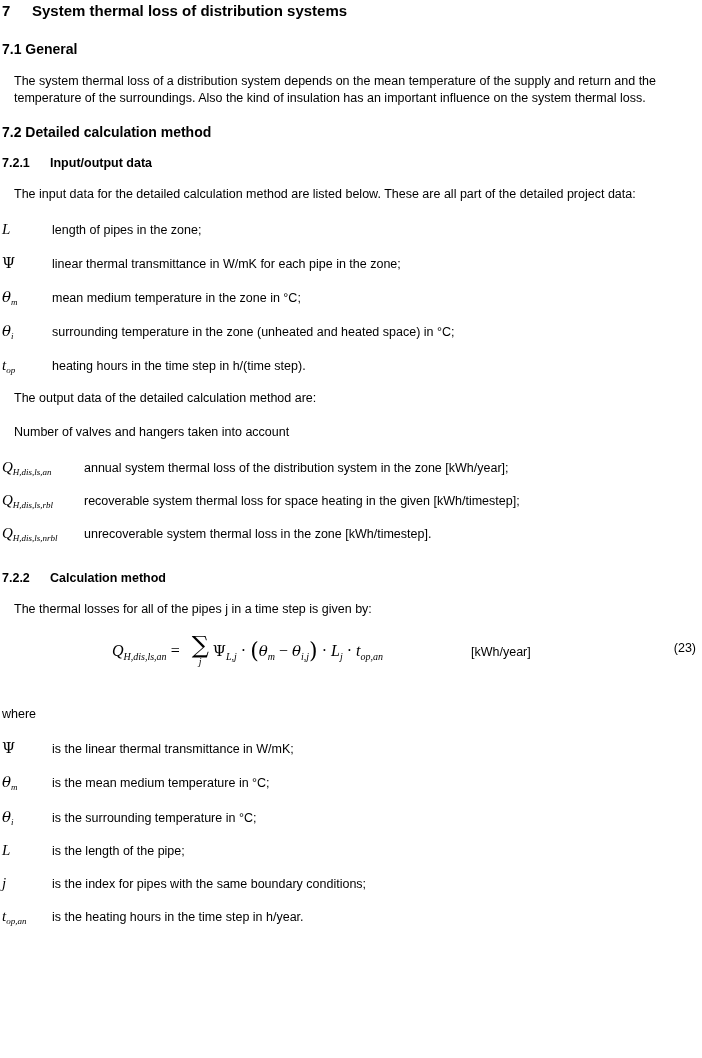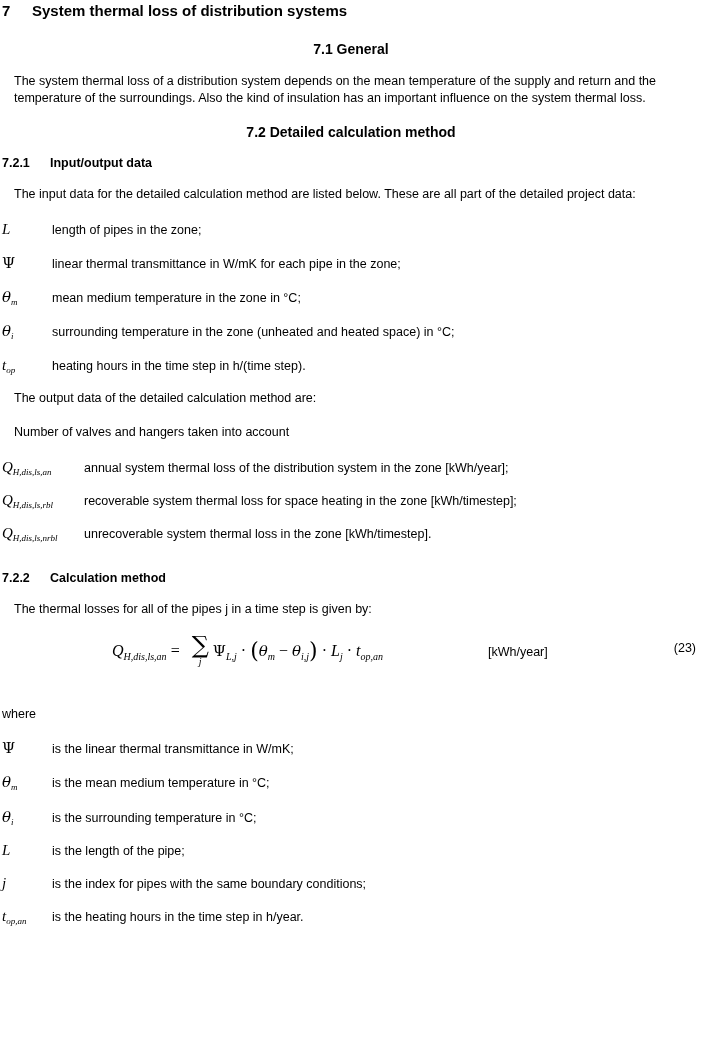--- a/index.html
+++ b/index.html
@@ -28,21 +28,20 @@
     align-items: baseline;
   }
   h1.sec .num {
     width: 30px;
     flex: 0 0 30px;
   }
   h2.sub {
     font-size: 14px;
     font-weight: bold;
     margin: 0 0 16px 0;
-    text-align: center;
   }
   h3.subsub {
     font-size: 12.5px;
     font-weight: bold;
     margin: 0 0 16px 0;
     display: flex;
     align-items: flex-start;
   }
   h3.subsub .num {
     width: 48px;
@@ -136,21 +135,21 @@
   }
   .eqmain sub {
     font-size: 10px;
     font-style: italic;
     vertical-align: baseline;
     position: relative;
     top: 4px;
   }
   .equnit {
     position: absolute;
-    left: 486px;
+    left: 469px;
     top: 10px;
     font-size: 12.5px;
     font-family: "Liberation Sans", sans-serif;
     font-style: normal;
   }
   .eqnum {
     position: absolute;
     right: 4px;
     top: 6px;
     font-size: 12.5px;
@@ -219,21 +218,21 @@
 
   <div class="deflist">
 
     <div class="defrow w2">
       <span class="sym"><span>Q</span><sub>H,dis,ls,an</sub></span>
       <span class="txt">annual system thermal loss of the distribution system in the zone [kWh/year];</span>
     </div>
 
     <div class="defrow w2">
       <span class="sym"><span>Q</span><sub>H,dis,ls,rbl</sub></span>
-      <span class="txt">recoverable system thermal loss for space heating in the zone [kWh/timestep];</span>
+      <span class="txt">recoverable system thermal loss for space heating in the given [kWh/timestep];</span>
     </div>
 
     <div class="defrow w2">
       <span class="sym"><span>Q</span><sub>H,dis,ls,nrbl</sub></span>
       <span class="txt">unrecoverable system thermal loss in the zone [kWh/timestep].</span>
     </div>
 
   </div>
 
   <h3 class="subsub" style="margin-top:28px;">

